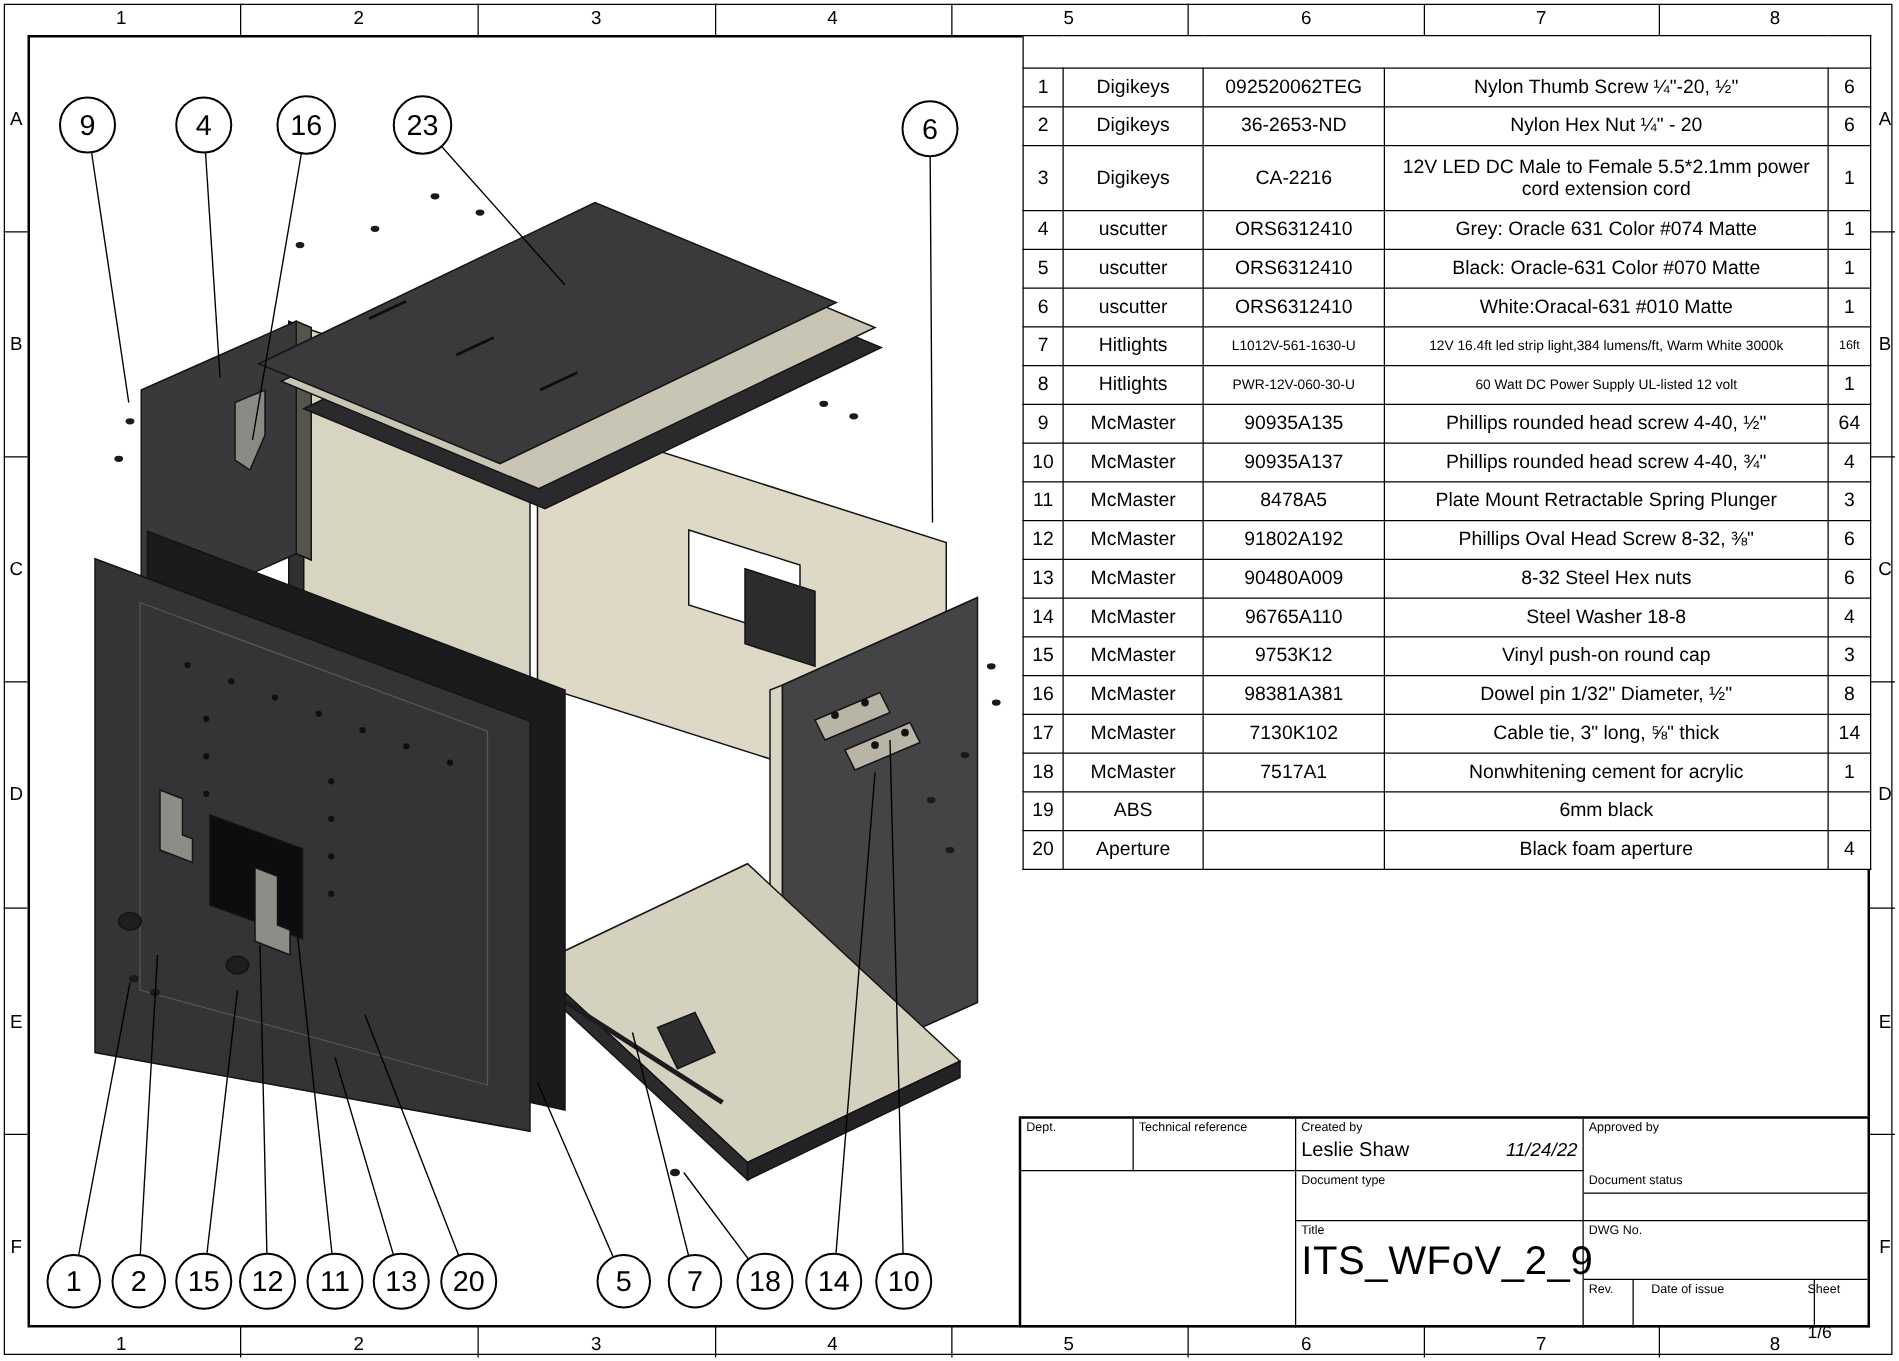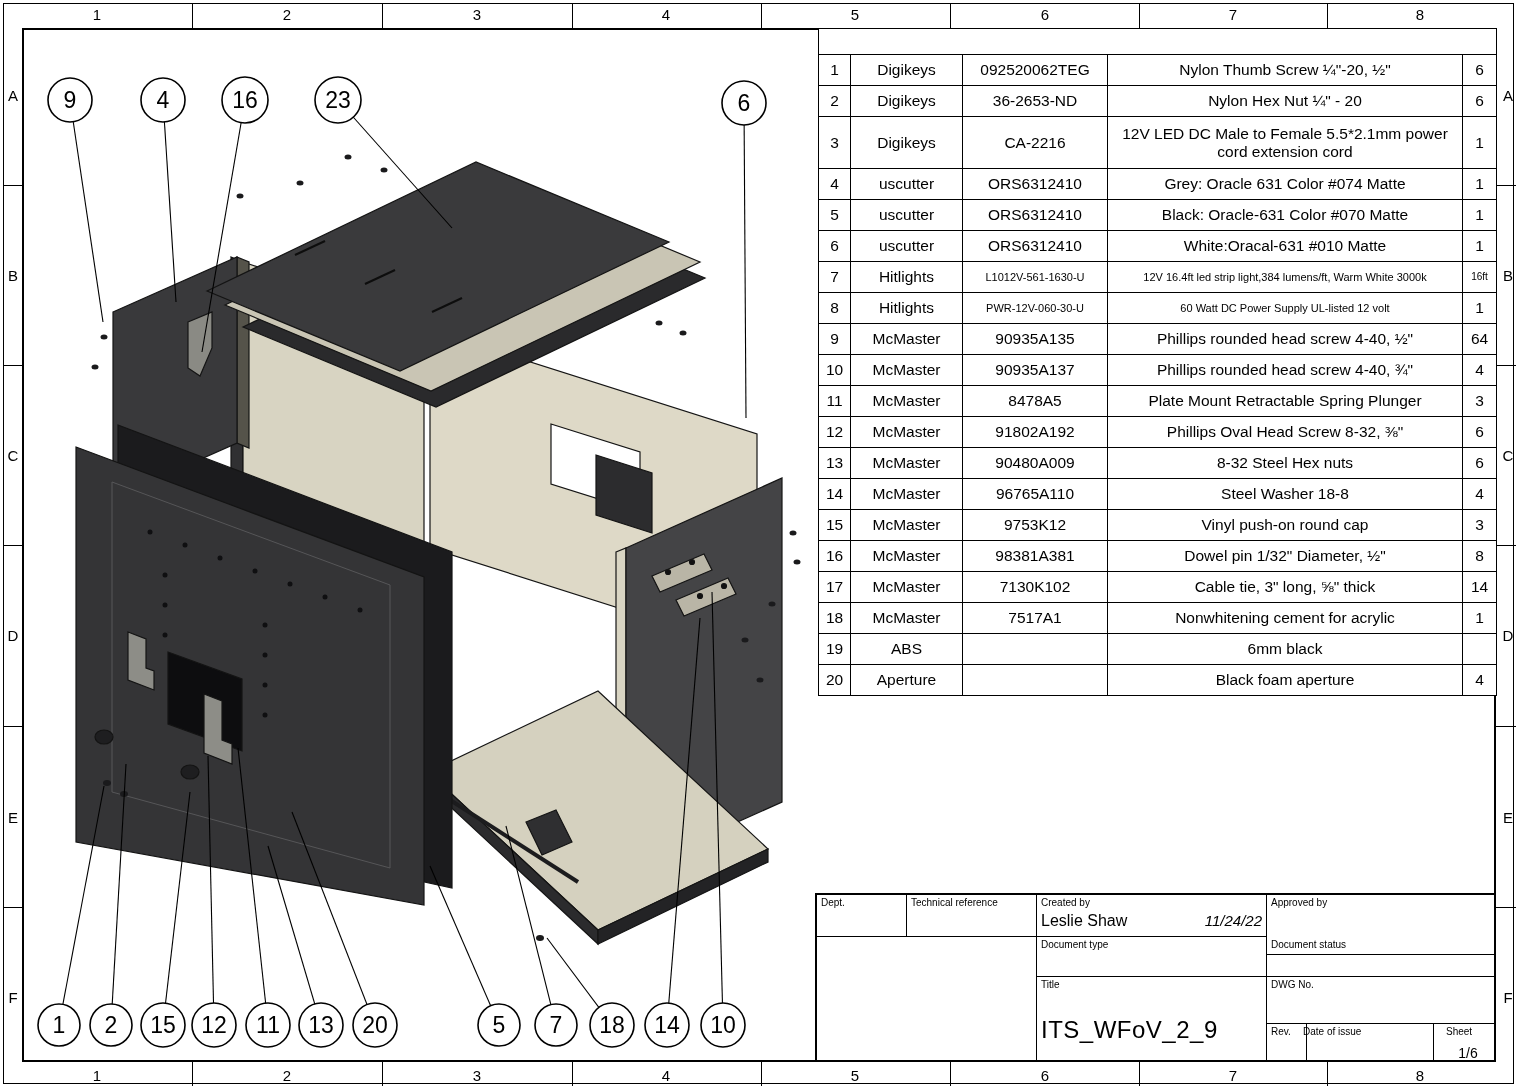--- a/index.html
+++ b/index.html
@@ -23,22 +23,22 @@
   .bom .xs{font-size:10px;}
 
   
   .tblock{position:absolute;left:815px;top:893px;width:681px;height:169px;border:2px solid #000;
           box-sizing:border-box;background:#fff;}
   .tcell{position:absolute;box-sizing:border-box;font-size:10px;padding:2px 4px;}
   .br{border-right:1px solid #000;}
   .bb{border-bottom:1px solid #000;}
   .tb-nameline{display:flex;justify-content:space-between;font-size:16px;margin-top:4px;}
   .tb-date{font-size:15px;font-style:italic;}
-  .tb-title{font-size:24px;margin-top:26px;letter-spacing:0.5px;}
-  .tb-sheetnum{font-size:14px;text-align:center;margin-top:8px;}
+  .tb-title{font-size:32px;letter-spacing:0.5px;}
+  .tb-sheetnum{font-size:14px;text-align:left;margin-top:20px;}
 </style>
 </head>
 <body>
 
 <div class="sheet">
   <div class="outer"></div>
   <div class="frame"></div>
 
   <div class="rlabel" style="left:86px;top:6px">1</div>
   <div class="rlabel" style="left:276px;top:6px">2</div>
@@ -414,21 +414,21 @@
     <div class="tcell bb" style="left:450px;top:0;width:227px;height:60px"><span>Approved by</span></div>
     <div class="tcell br" style="left:0;top:42px;width:220px;height:125px"></div>
     <div class="tcell bb" style="left:450px;top:42px;width:227px;height:40px"><span>Document status</span></div>
     <div class="tcell br bb" style="left:220px;top:42px;width:230px;height:40px"><span>Document type</span></div>
     <div class="tcell br" style="left:220px;top:82px;width:230px;height:85px">
       <span>Title</span>
       <div class="tb-title">ITS_WFoV_2_9</div>
     </div>
     <div class="tcell bb" style="left:450px;top:82px;width:227px;height:47px"><span>DWG No.</span></div>
     <div class="tcell br" style="left:450px;top:129px;width:40px;height:38px"><span>Rev.</span></div>
-    <div class="tcell br" style="left:482px;top:129px;width:135px;height:38px"><span>Date of issue</span></div>
+    <div class="tcell br" style="left:500px;top:129px;width:135px;height:38px"><span>Date of issue</span></div>
     <div class="tcell" style="left:625px;top:129px;width:52px;height:38px">
       <span>Sheet</span>
       <div class="tb-sheetnum">1/6</div>
     </div>
   </div>
 <div class="tick" style="left: 192px; top: 3px; width: 1px; height: 25px;"></div>
     <div class="tick" style="left: 192px; top: 1061px; width: 1px; height: 25px;"></div>
     <div class="tick" style="left: 382px; top: 3px; width: 1px; height: 25px;"></div>
     <div class="tick" style="left: 382px; top: 1061px; width: 1px; height: 25px;"></div>
     <div class="tick" style="left: 572px; top: 3px; width: 1px; height: 25px;"></div>

